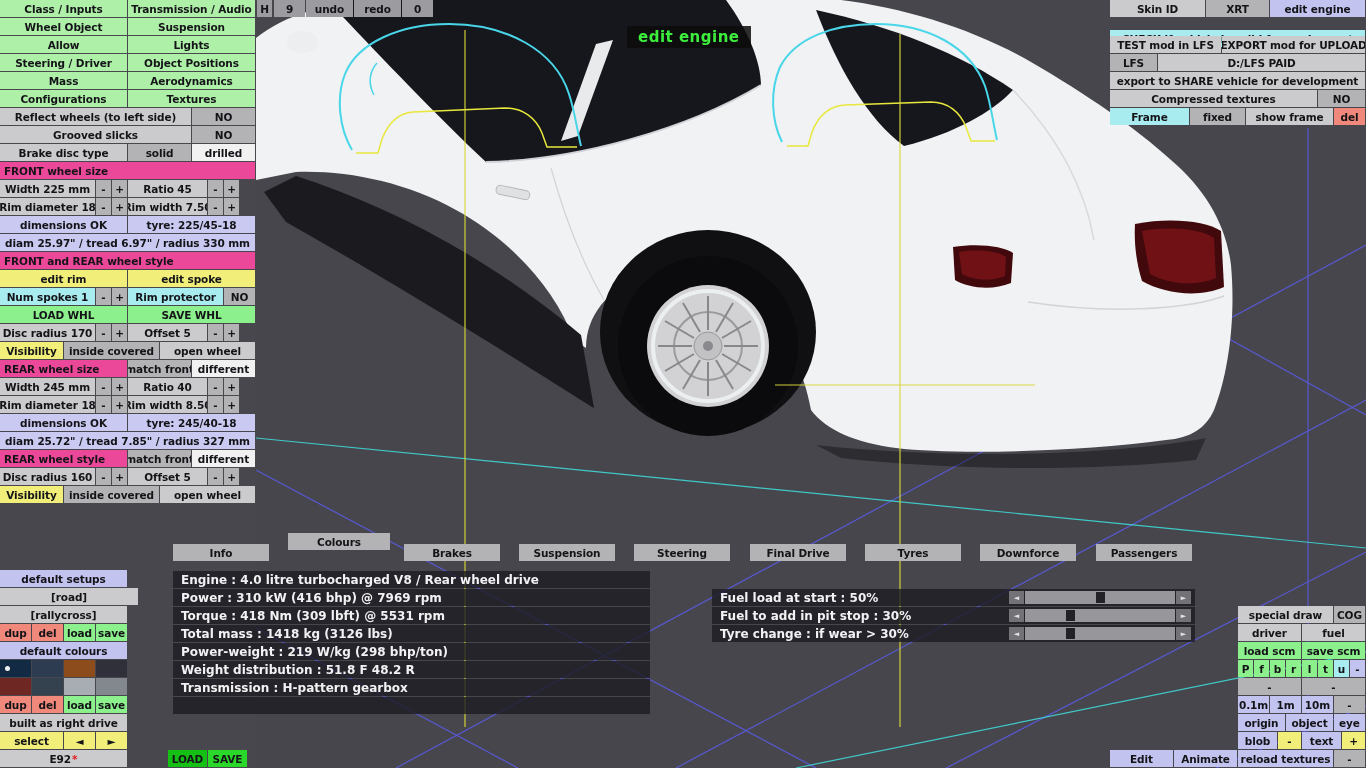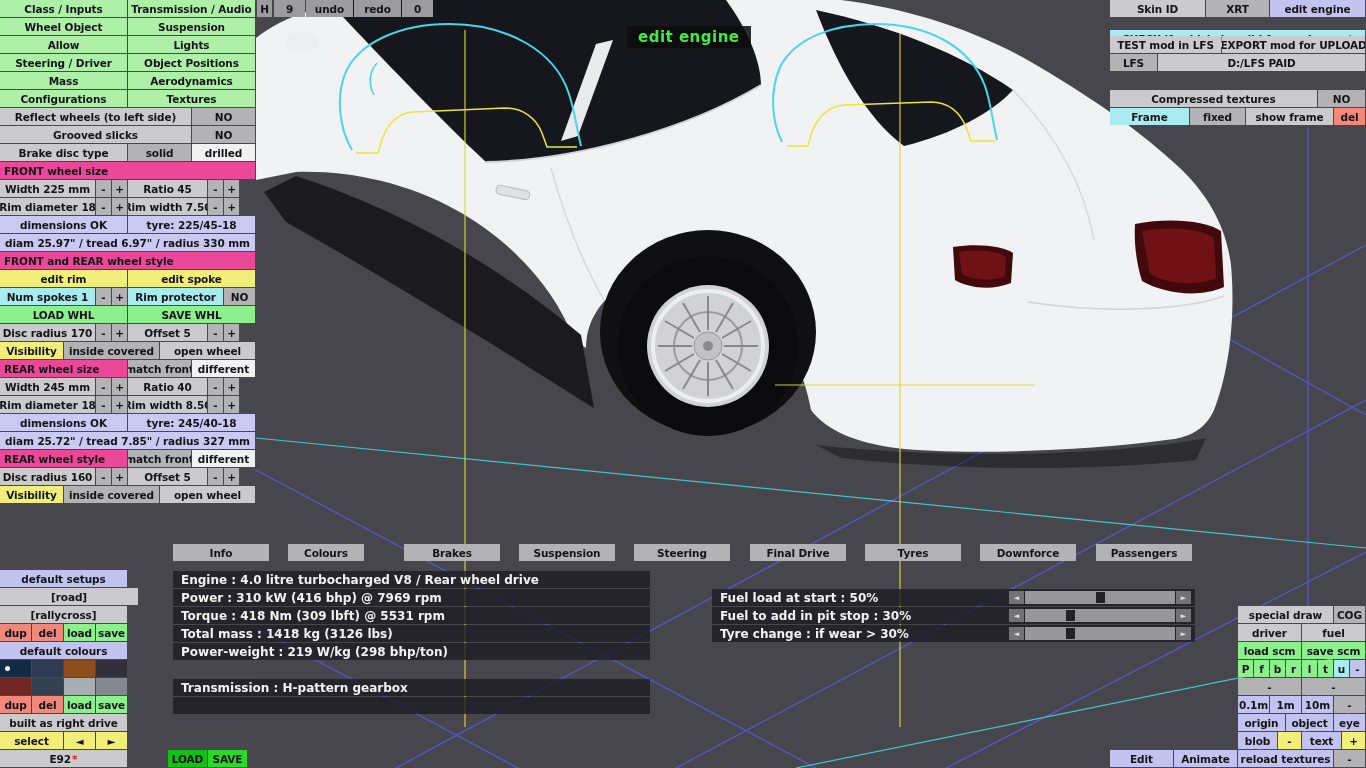--- a/index.html
+++ b/index.html
@@ -219,42 +219,44 @@
   <div class="b gray" style="left:160px;top:486px;width:95px">open wheel</div>
 
   <div class="b gray" style="left:1110px;top:0;width:95px">Skin ID</div>
   <div class="b gray2" style="left:1206px;top:0;width:63px">XRT</div>
   <div class="b pur" style="left:1270px;top:0;width:95px">edit engine</div>
   <div class="b cyan" style="left:1110px;top:30px;width:255px">CHECK if vehicle is valid for mod export</div>
   <div class="b gray" style="left:1110px;top:36px;width:111px">TEST mod in LFS</div>
   <div class="b gray" style="left:1222px;top:36px;width:143px">EXPORT mod for UPLOAD</div>
   <div class="b gray2" style="left:1110px;top:54px;width:47px">LFS</div>
   <div class="b gray" style="left:1158px;top:54px;width:207px">D:/LFS PAID</div>
+  <div class="b gray" style="left:1110px;top:72px;width:255px">export to SHARE vehicle for development</div>
   <div class="b gray" style="left:1110px;top:90px;width:207px">Compressed textures</div>
   <div class="b gray2" style="left:1318px;top:90px;width:47px">NO</div>
   <div class="b cyan" style="left:1110px;top:108px;width:79px">Frame</div>
   <div class="b gray2" style="left:1190px;top:108px;width:55px">fixed</div>
   <div class="b gray" style="left:1246px;top:108px;width:87px">show frame</div>
   <div class="b red" style="left:1334px;top:108px;width:31px">del</div>
 
   <div class="b gray2" style="left:173px;top:544px;width:96px">Info</div>
-  <div class="b gray2" style="left:288px;top:544px;width:76px">Colours</div>
+  <div class="b gray2" style="left:288px;top:533px;width:102px">Colours</div>
   <div class="b gray2" style="left:404px;top:544px;width:96px">Brakes</div>
   <div class="b gray2" style="left:519px;top:544px;width:96px">Suspension</div>
   <div class="b gray2" style="left:634px;top:544px;width:96px">Steering</div>
   <div class="b gray2" style="left:750px;top:544px;width:96px">Final Drive</div>
   <div class="b gray2" style="left:865px;top:544px;width:96px">Tyres</div>
   <div class="b gray2" style="left:980px;top:544px;width:96px">Downforce</div>
   <div class="b gray2" style="left:1096px;top:544px;width:96px">Passengers</div>
 
   <div class="inforow" style="top:571px">Engine : 4.0 litre turbocharged V8 / Rear wheel drive</div>
   <div class="inforow" style="top:589px">Power : 310 kW (416 bhp) @ 7969 rpm</div>
   <div class="inforow" style="top:607px">Torque : 418 Nm (309 lbft) @ 5531 rpm</div>
   <div class="inforow" style="top:625px">Total mass : 1418 kg (3126 lbs)</div>
   <div class="inforow" style="top:643px">Power-weight : 219 W/kg (298 bhp/ton)</div>
+  <div class="inforow" style="top:661px">Weight distribution : 51.8 F  48.2 R</div>
   <div class="inforow" style="top:679px">Transmission : H-pattern gearbox</div>
   <div class="inforow" style="top:697px"></div>
 
   <div class="srow" style="top:589px">
     <span>Fuel load at start : 50%</span>
     <div class="slider">
       <div class="sarrow">◄</div>
       <div class="strack">
         <div class="sthumb" style="left: calc(50% - 4.5px);"></div>
       </div>

